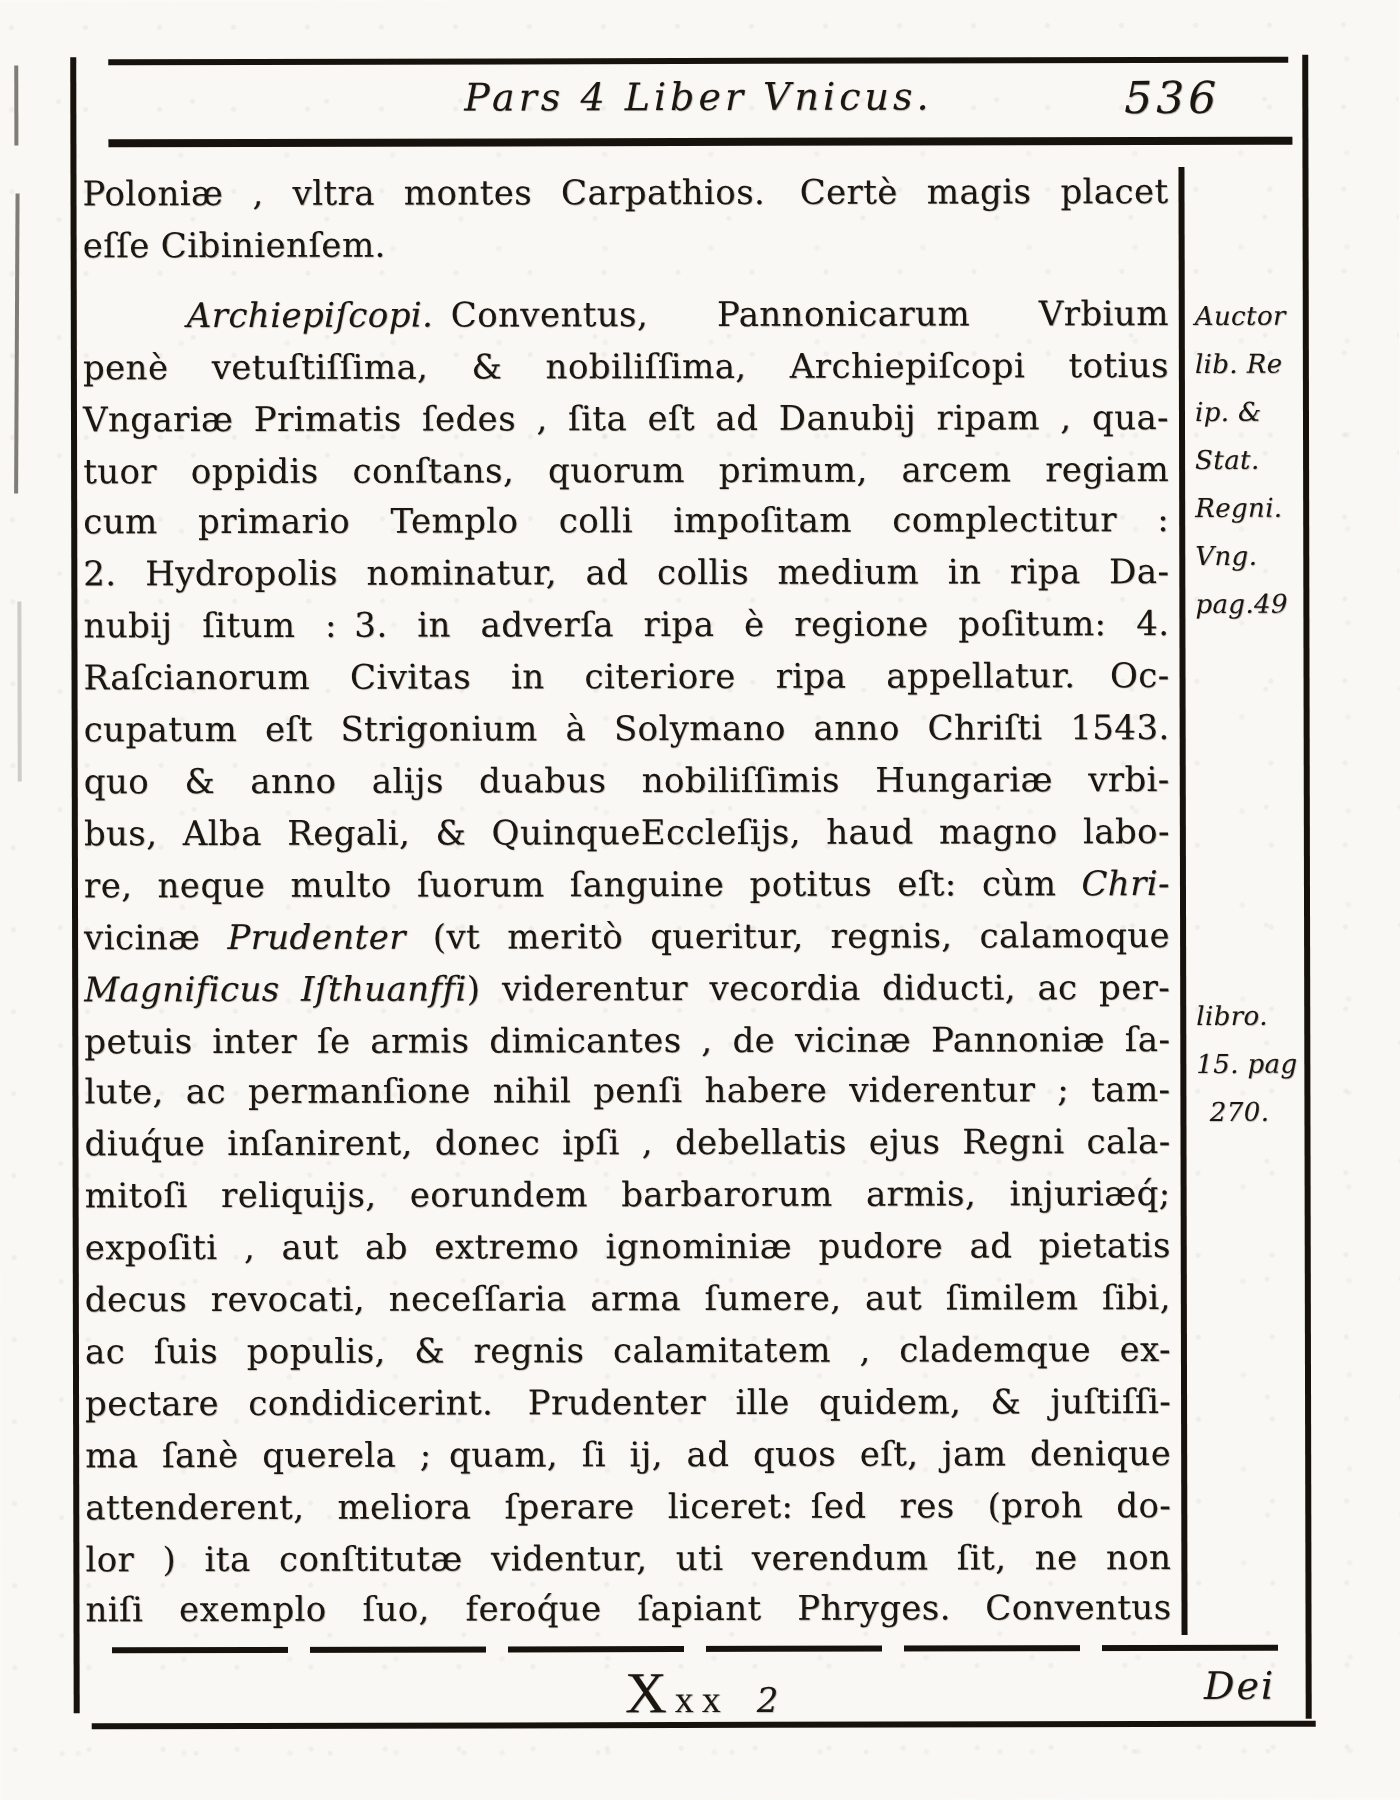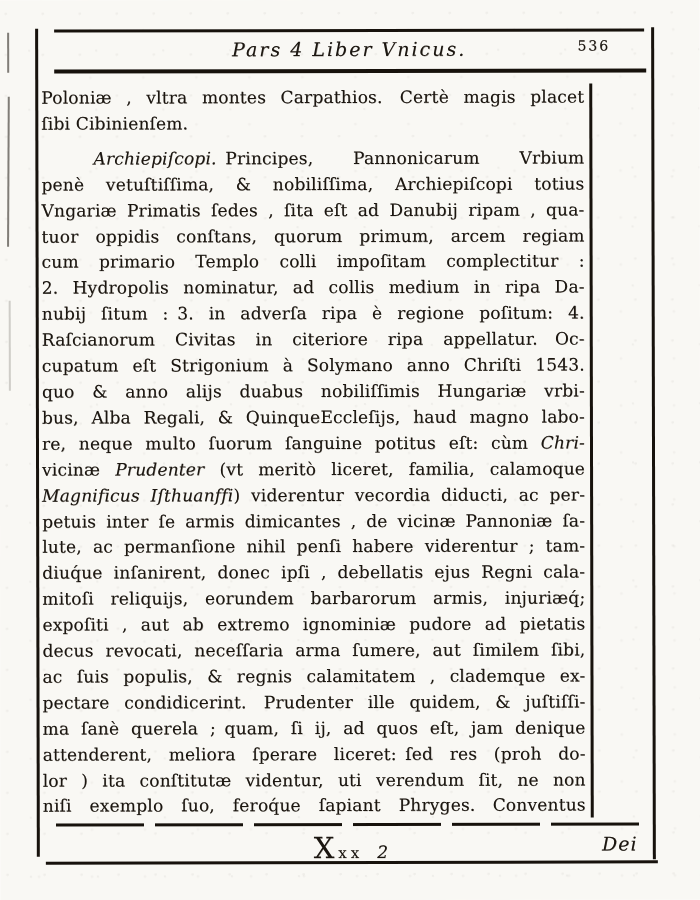--- a/index.html
+++ b/index.html
@@ -29,40 +29,40 @@
   .rule-inner{left:590px;top:84px;height:734px;}
   .edge-artifact{position:absolute;width:2px;background:rgba(30,24,16,.55);}
   .edge-a1{left:8px;top:32px;height:40px;}
   .edge-a2{left:8px;top:96px;height:150px;transform:rotate(.4deg);}
   .edge-a3{left:9px;top:300px;height:90px;opacity:.35;}
 
   
   .header{position:absolute;left:55px;top:38px;width:590px;height:28px;}
   .running-title{display:block;text-align:center;font-style:italic;
     font-size:19px;letter-spacing:2px;}
-  .page-number{position:absolute;right:34px;top:0;font-size:14px;letter-spacing:2px;}
+  .page-number{position:absolute;right:34px;top:0;font-style:italic;font-size:22px;letter-spacing:2px;}
 
   
   .text-block{position:absolute;left:42px;top:85px;width:543px;font-size:17px;line-height:25.9px;}
   .line{text-align:justify;text-align-last:justify;white-space:normal;letter-spacing:.2px;}
   .line.last{text-align-last:left;}
   .line.indent{padding-left:52px;}
   .line.para{margin-top:9px;}
   .it{font-style:italic;}
 
   
   .margin-note{position:absolute;left:598px;width:52px;font-style:italic;
     font-size:13px;line-height:24px;letter-spacing:.2px;}
   .note-a{top:148px;}
   .note-b{top:498px;}
   .margin-note div{white-space:pre-wrap;}
 
   
   .footer-sig{position:absolute;left:55px;top:831px;width:590px;text-align:center;}
-  .signature{display:inline-block;font-size:15px;letter-spacing:4px;}
+  .signature{display:inline-block;font-size:19px;letter-spacing:4px;font-family:Liberation Serif, serif;}
   .signature::first-letter{font-size:29px;}
   .sig-num{font-size:17px;font-style:italic;margin-left:14px;}
   .catchword{position:absolute;left:590px;top:833px;width:58px;text-align:center;
     font-style:italic;font-size:19px;letter-spacing:1px;}
 </style>
 </head>
 <body>
 
 <div class="page">
 
@@ -78,49 +78,63 @@
   <div class="rule-v rule-left"></div>
   <div class="rule-v rule-right"></div>
   <div class="rule-v rule-inner"></div>
 
   <div class="edge-artifact edge-a1"></div>
   <div class="edge-artifact edge-a2"></div>
   <div class="edge-artifact edge-a3"></div>
 
   <div class="text-block ink" id="text-block">
       <div class="line"><span>Poloniæ , vltra montes Carpathios. Certè magis placet</span></div>
-      <div class="line last"><span>ſibi Cibinienſem.</span></div>
-      <div class="line indent para"><span class="it">Archiepiſcopi.</span><span> Principes, Pannonicarum Vrbium</span></div>
+      <div class="line last"><span>eſſe Cibinienſem.</span></div>
+      <div class="line indent para"><span class="it">Archiepiſcopi.</span><span> Conventus, Pannonicarum Vrbium</span></div>
       <div class="line"><span>penè vetuſtiſſima, &amp; nobiliſſima, Archiepiſcopi totius</span></div>
       <div class="line"><span>Vngariæ Primatis ſedes , ſita eſt ad Danubij ripam , qua-</span></div>
       <div class="line"><span>tuor oppidis conſtans, quorum primum, arcem regiam</span></div>
       <div class="line"><span>cum primario Templo colli impoſitam complectitur :</span></div>
       <div class="line"><span>2. Hydropolis nominatur, ad collis medium in ripa Da-</span></div>
       <div class="line"><span>nubij ſitum : 3. in adverſa ripa è regione poſitum: 4.</span></div>
       <div class="line"><span>Raſcianorum Civitas in citeriore ripa appellatur. Oc-</span></div>
       <div class="line"><span>cupatum eſt Strigonium à Solymano anno Chriſti 1543.</span></div>
       <div class="line"><span>quo &amp; anno alijs duabus nobiliſſimis Hungariæ vrbi-</span></div>
       <div class="line"><span>bus, Alba Regali, &amp; QuinqueEccleſijs, haud magno labo-</span></div>
       <div class="line"><span>re, neque multo ſuorum ſanguine potitus eſt: cùm </span><span class="it">Chri-</span></div>
-      <div class="line"><span>vicinæ </span><span class="it">Prudenter</span><span> (vt meritò liceret, familia, calamoque</span></div>
+      <div class="line"><span>vicinæ </span><span class="it">Prudenter</span><span> (vt meritò queritur, regnis, calamoque</span></div>
       <div class="line"><span class="it">Magnificus Iſthuanffi</span><span>) viderentur vecordia diducti, ac per-</span></div>
       <div class="line"><span>petuis inter ſe armis dimicantes , de vicinæ Pannoniæ ſa-</span></div>
       <div class="line"><span>lute, ac permanſione nihil penſi habere viderentur ; tam-</span></div>
       <div class="line"><span>diuq́ue inſanirent, donec ipſi , debellatis ejus Regni cala-</span></div>
       <div class="line"><span>mitoſi reliquijs, eorundem barbarorum armis, injuriæq́;</span></div>
       <div class="line"><span>expoſiti , aut ab extremo ignominiæ pudore ad pietatis</span></div>
       <div class="line"><span>decus revocati, neceſſaria arma ſumere, aut ſimilem ſibi,</span></div>
       <div class="line"><span>ac ſuis populis, &amp; regnis calamitatem , clademque ex-</span></div>
       <div class="line"><span>pectare condidicerint. Prudenter ille quidem, &amp; juſtiſſi-</span></div>
       <div class="line"><span>ma ſanè querela ; quam, ſi ij, ad quos eſt, jam denique</span></div>
       <div class="line"><span>attenderent, meliora ſperare liceret: ſed res (proh do-</span></div>
       <div class="line"><span>lor ) ita conſtitutæ videntur, uti verendum ſit, ne non</span></div>
       <div class="line"><span>niſi exemplo ſuo, feroq́ue ſapiant Phryges. Conventus</span></div>
     </div>
 
+  <aside class="margin-note note-a ink" id="note-0">
+      <div>Auctor</div>
+      <div>lib. Re</div>
+      <div>ip. &amp;</div>
+      <div>Stat.</div>
+      <div>Regni.</div>
+      <div>Vng.</div>
+      <div>pag.49</div>
+    </aside>
+  <aside class="margin-note note-b ink" id="note-1">
+      <div>libro.</div>
+      <div>15. pag</div>
+      <div> 270.</div>
+    </aside>
 
   <div class="rule rule-footer"></div>
 
   <div class="footer-sig ink">
     <span class="signature">Xxx</span><span class="sig-num">2</span>
   </div>
   <div class="catchword ink">Dei</div>
 
   <div class="rule rule-bottom"></div>
 

